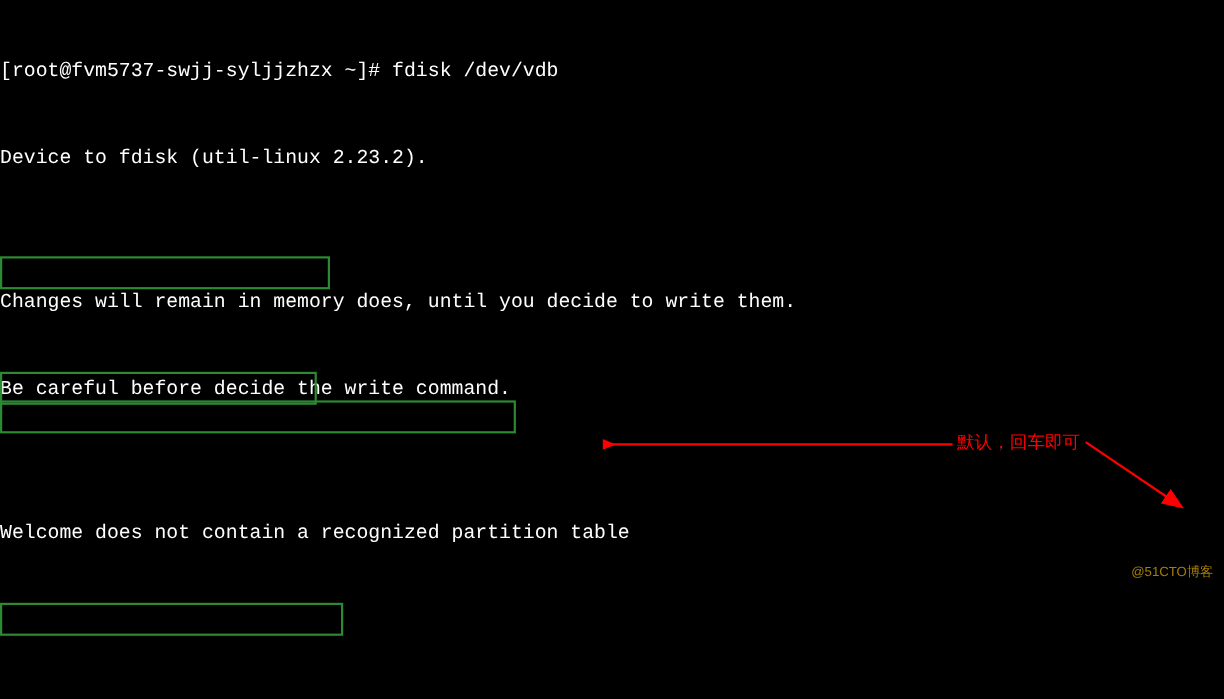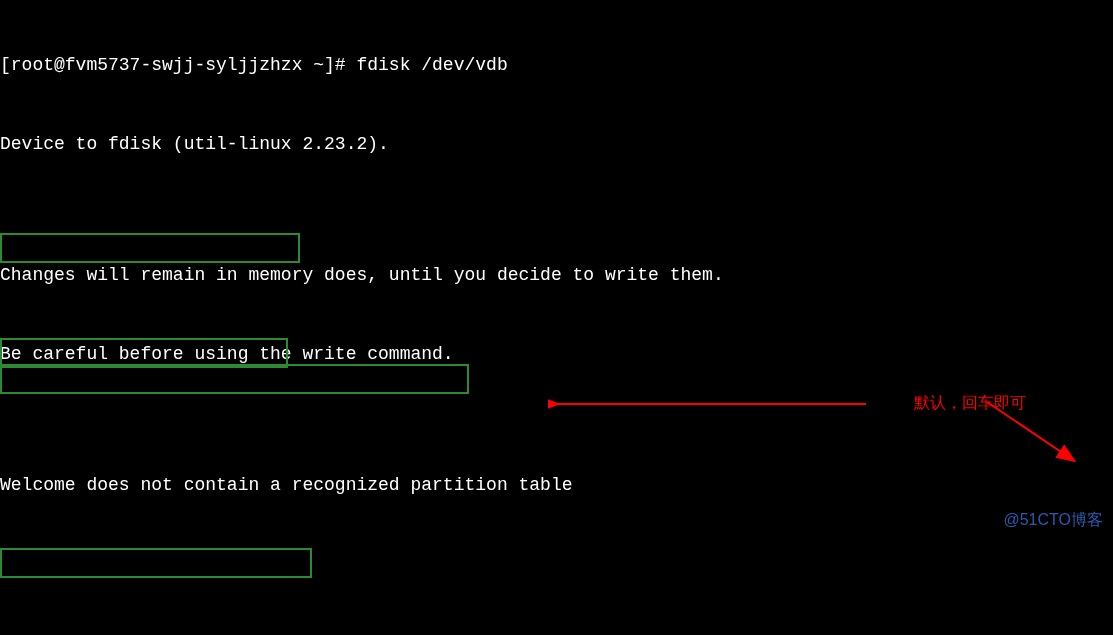--- a/index.html
+++ b/index.html
@@ -25,45 +25,44 @@
   .hlbox {
     position: absolute;
     border: 2px solid #2b8a32;
     pointer-events: none;
   }
   .annotation-text {
     position: absolute;
     color: #ff0000;
     font-family: sans-serif;
     font-size: 16px;
-    margin-left: 44px;
   }
   .arrow {
     position: absolute;
     pointer-events: none;
   }
   .watermark {
     position: absolute;
     right: 10px;
     bottom: 10px;
-    color: #3b82f6;
+    color: #eab308;
     font-family: sans-serif;
-    font-size: 16px;
+    font-size: 12px;
     opacity: 0.7;
   }
 </style>
 </head>
 <body>
 
 <div class="terminal">
   <span class="line">[root@fvm5737-swjj-syljjzhzx ~]# fdisk /dev/vdb</span>
   <span class="line">Device to fdisk (util-linux 2.23.2).</span>
   <span class="line"></span>
   <span class="line">Changes will remain in memory does, until you decide to write them.</span>
-  <span class="line">Be careful before using the write command.</span>
+  <span class="line">Be careful before decide the write command.</span>
   <span class="line"></span>
   <span class="line">Welcome does not contain a recognized partition table</span>
   <span class="line"></span>
   
   
   
   
   
   
   

